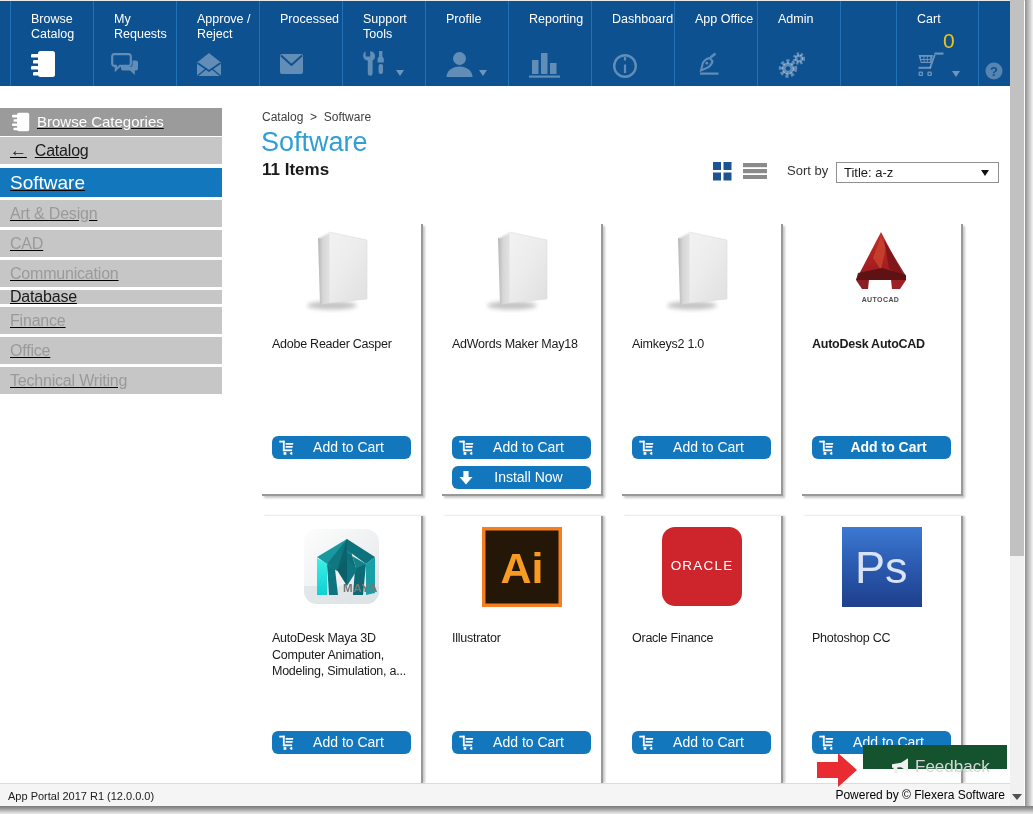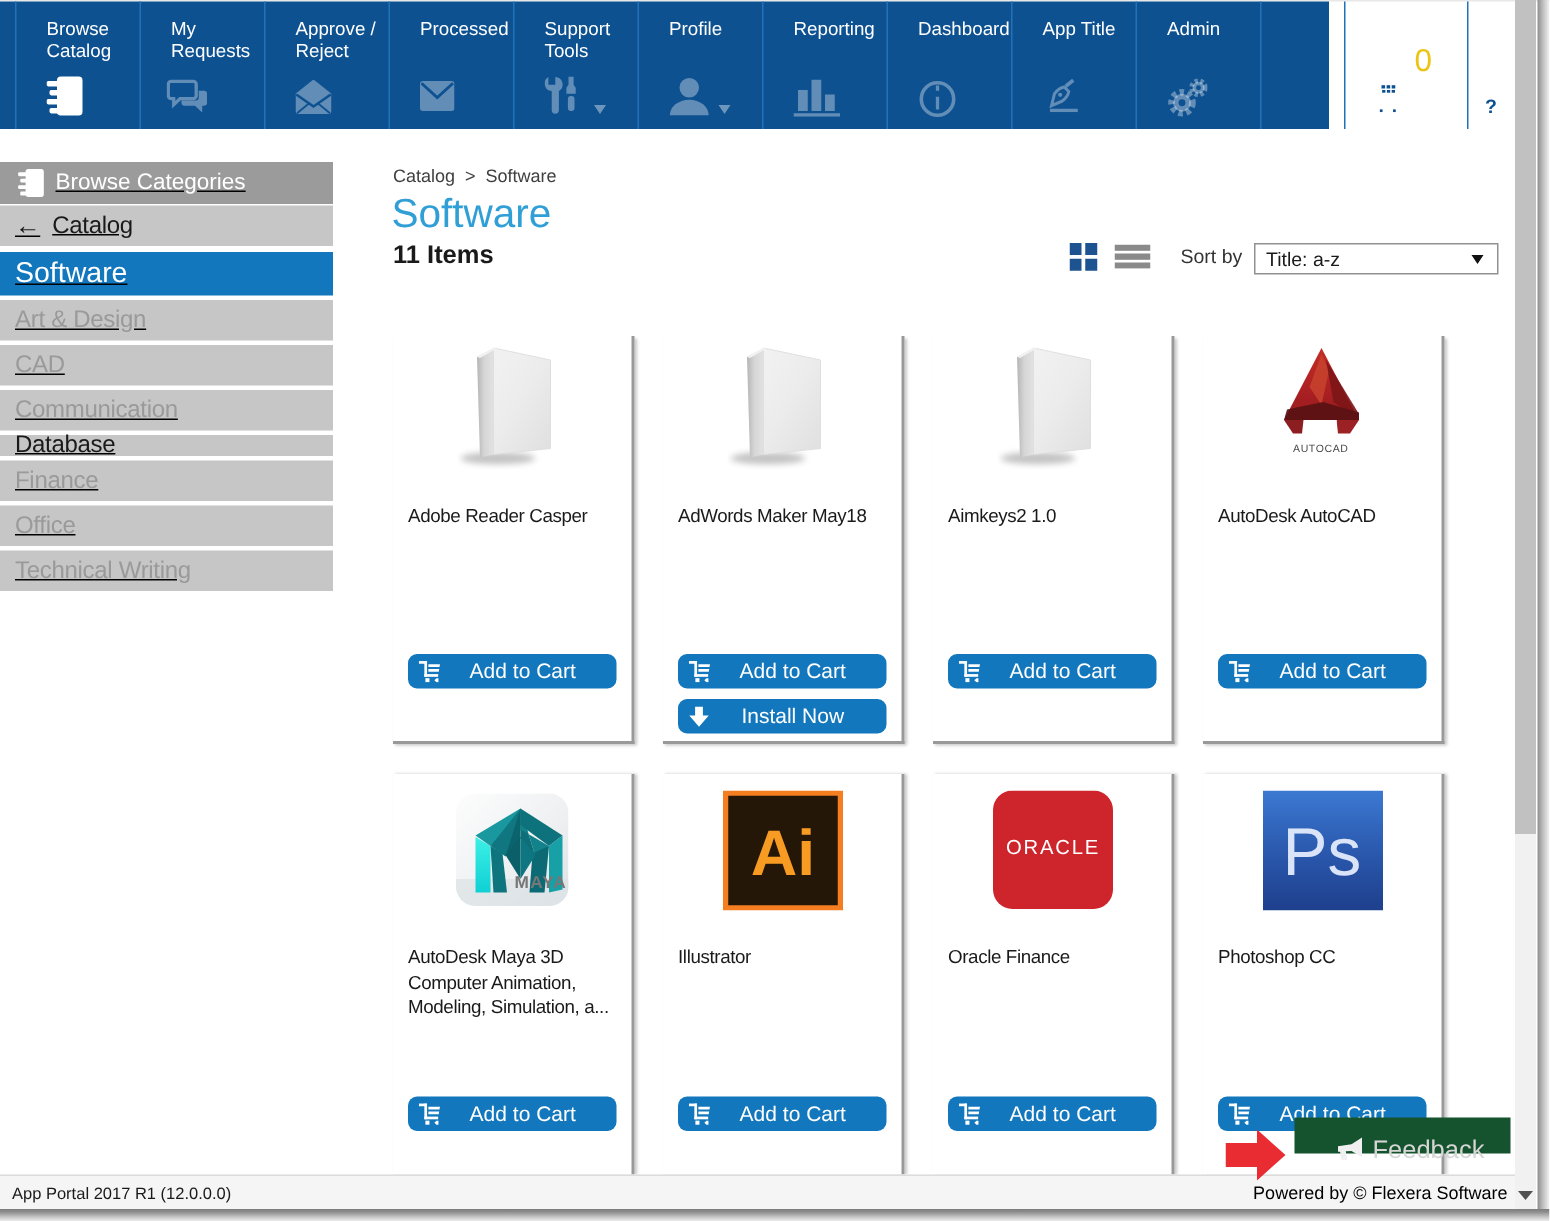--- a/index.html
+++ b/index.html
@@ -1,21 +1,21 @@
 <!DOCTYPE html>
 <html><head>
 <meta charset="utf-8">
 <style>
 * { margin:0; padding:0; box-sizing:border-box; }
 html,body { width:1033px; height:814px; }
 body { font-family:"Liberation Sans", sans-serif; position:relative; background:#fff; overflow:hidden; }
 .abs { position:absolute; }
 
 
-#nav { position:absolute; left:0; top:1px; width:886px; height:85px; background:#0d5191; }
+#nav { position:absolute; left:0; top:1px; width:1010px; height:85px; background:#0d5191; }
 .tab { position:absolute; top:0; height:85px; border-left:1px solid #2272ba; }
 .tab .lbl { position:absolute; left:20px; top:11px; color:#fff; font-size:12.5px; line-height:15px; white-space:pre; }
 .tab .ico { position:absolute; left:20px; top:50px; }
 .caret { position:absolute; width:0; height:0; border-left:4px solid transparent; border-right:4px solid transparent; border-top:6px solid rgba(255,255,255,0.4); }
 
 
 #side { position:absolute; left:0; top:108px; width:222px;text-decoration:underline; }
 .shead { height:28px; background:#9b9b9b; color:#fff; font-size:15px; line-height:28px; padding-left:37px; position:relative; }
 .sitem { background:#c6c6c6; color:#9a9a9a; font-size:16px; letter-spacing:-0.2px; padding-left:10px; display:flex; align-items:center; }
 .sitem.dark { color:#1a1a1a; }
@@ -122,21 +122,21 @@
 </div>
 <div class="tab" style="left:591px;width:83px;">
   <div class="lbl">Dashboard</div>
   <div class="ico" style="top:52px;"><svg width="26" height="26" viewBox="0 0 26 26">
     <circle cx="13" cy="13" r="10.8" stroke="rgba(255,255,255,0.35)" stroke-width="2.4" fill="none"></circle>
     <rect x="11.9" y="11.5" width="2.2" height="8.5" fill="rgba(255,255,255,0.35)"></rect>
     <rect x="11.9" y="4" width="2.2" height="3.5" fill="rgba(255,255,255,0.35)"></rect>
   </svg></div>
 </div>
 <div class="tab" style="left:674px;width:83px;">
-  <div class="lbl">App Title</div>
+  <div class="lbl">App Office</div>
   <div class="ico" style="left:18px;top:50px;"><svg width="28" height="27" viewBox="0 0 28 27">
     <path d="M8 19.5 L10 11.5 Q13 7.5 16.5 7 L19.5 10 Q19 13.5 15 16.5 Z" fill="none" stroke="rgba(255,255,255,0.35)" stroke-width="2"></path>
     <circle cx="13.8" cy="12.2" r="1.4" fill="rgba(255,255,255,0.35)"></circle>
     <path d="M17.5 6.5 L22.5 2.5" stroke="rgba(255,255,255,0.35)" stroke-width="2.4" fill="none"></path>
     <rect x="7" y="21.5" width="18.5" height="2.2" fill="rgba(255,255,255,0.35)"></rect>
   </svg></div>
 </div>
 <div class="tab" style="left:757px;width:83px;">
   <div class="lbl">Admin</div>
   <div class="ico" style="top:51px;"><svg width="27" height="26" viewBox="0 0 27 26">
@@ -342,21 +342,21 @@
       <use href="#swbox"></use>
     </svg>
   <div class="ctitle">Aimkeys2 1.0</div>
   <div class="btn" style="top:212px;">
       <svg width="15" height="15" style="top:4px;">
         <use href="#bcart"></use>
       </svg>
       <div class="bt">Add to Cart</div>
     </div>
 </div>
-<div class="card" style="left:802px;top:224px;height:272px;">
+<div class="card" style="left:802px;top:224px;height:272px;font-weight:bold;">
   <svg class="abs" style="left:54px;top:8px;" width="50" height="58">
       <use href="#acad"></use>
     </svg>
   <div class="abs" style="left:0;top:72px;width:157px;text-align:center;font-size:7px;letter-spacing:0.4px;color:#4a4a4a;">AUTOCAD</div>
   <div class="ctitle">AutoDesk AutoCAD</div>
   <div class="btn" style="top:212px;">
       <svg width="15" height="15" style="top:4px;">
         <use href="#bcart"></use>
       </svg>
       <div class="bt">Add to Cart</div>

